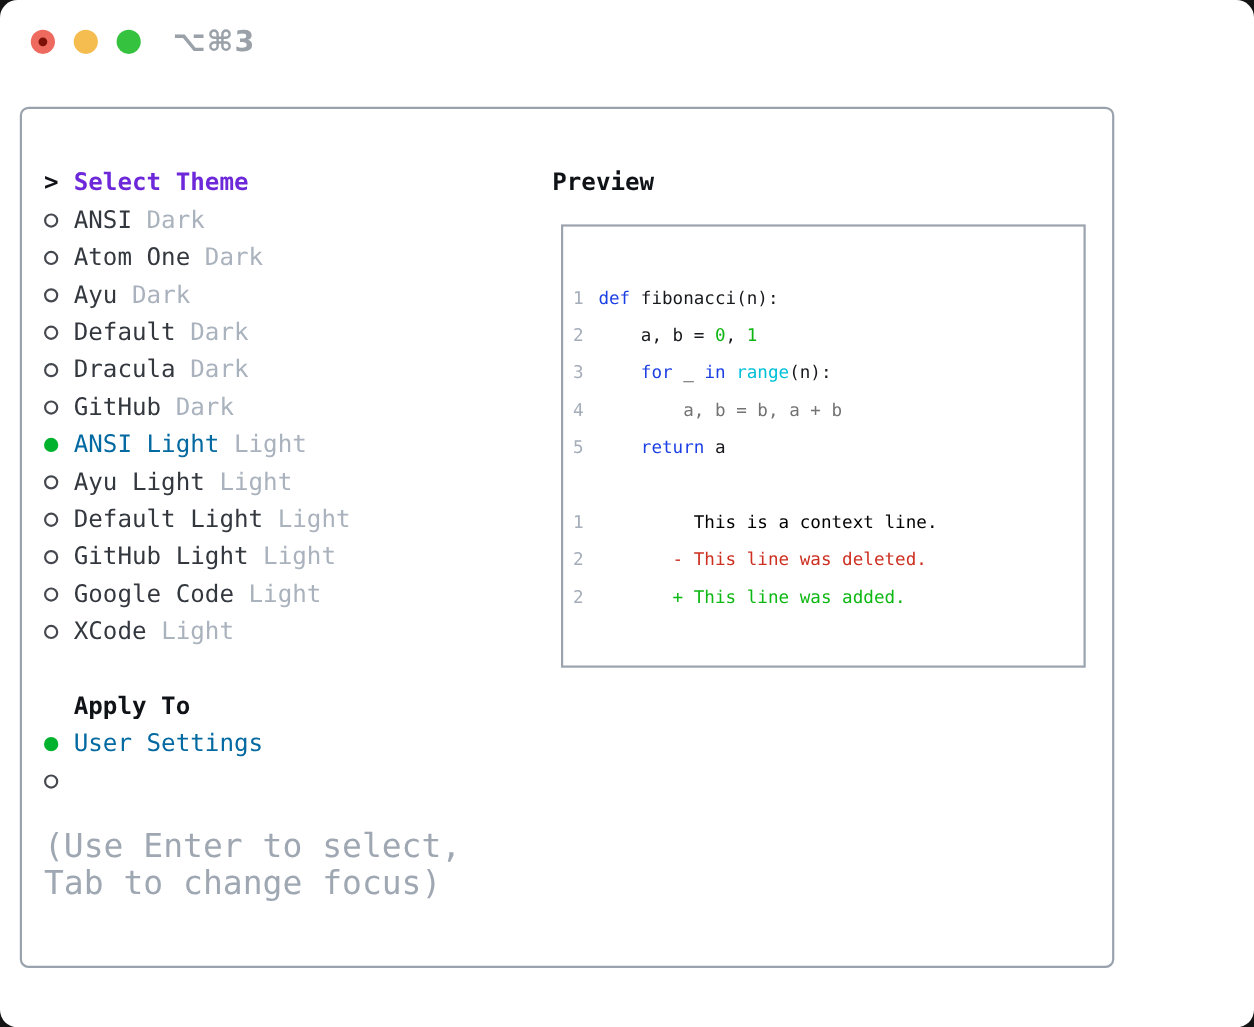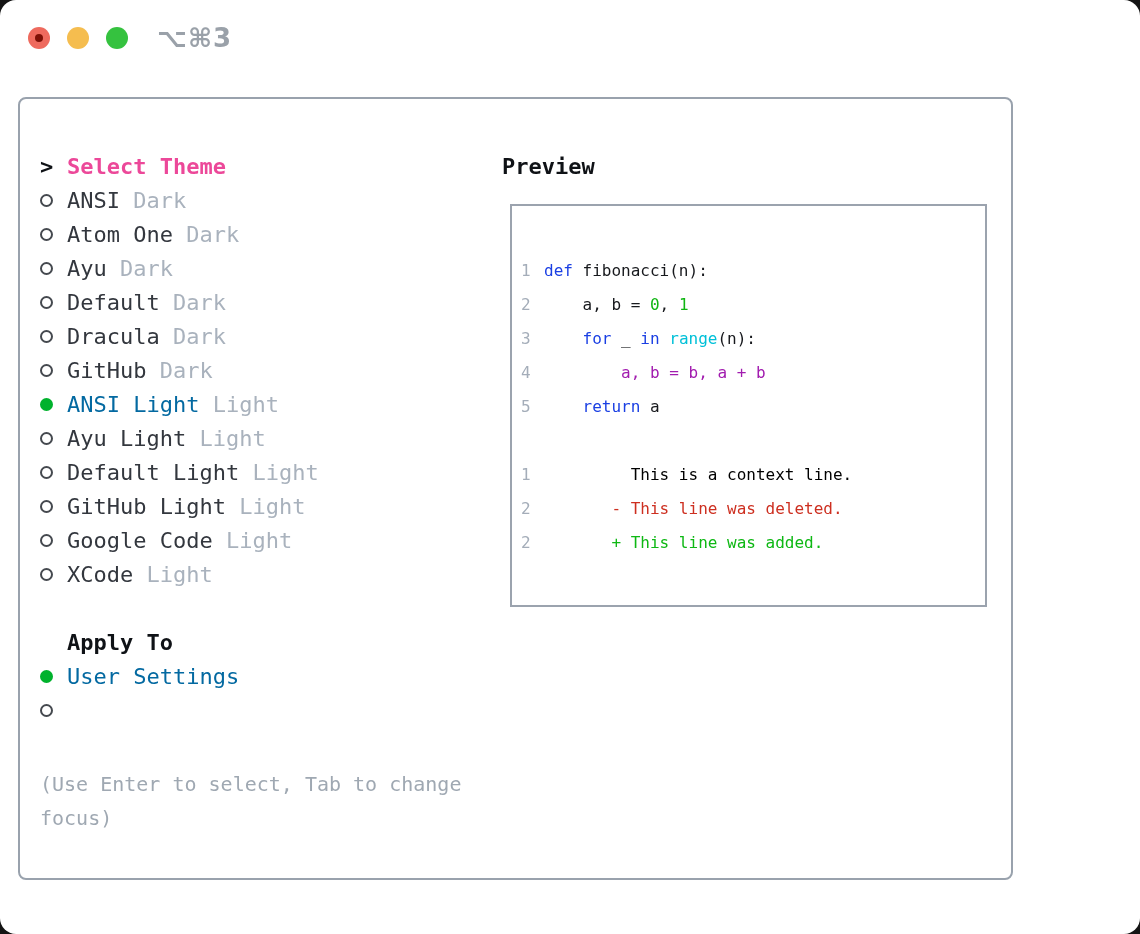--- a/index.html
+++ b/index.html
@@ -24,28 +24,28 @@
   .panel {
     position: absolute; left: 18px; top: 97px; width: 995px; height: 783px;
     border: 2px solid #99a2ad; border-radius: 8px; background: #ffffff;
   }
 
   
   .left-col { position: absolute; left: 20px; top: 50px; width: 440px; }
   .row { display: flex; align-items: center; height: 34px; font-size: 22px; color: #33373e; white-space: pre; }
   .marker-col { width: 27px; flex: 0 0 27px; display: flex; align-items: center; }
   .prompt { font-weight: bold; color: #0f1216; font-size: 22px; }
-  .list-title { font-weight: bold; color: #ec4899; }
+  .list-title { font-weight: bold; color: #6d28d9; }
   .radio { width: 13px; height: 13px; border-radius: 50%; border: 2px solid #45494f; }
   .theme-item.selected .radio, .apply-item.selected .radio { background: #00b22d; border-color: #00b22d; }
   .theme-item.selected .name, .apply-item.selected .label { color: #0369a1; }
   .badge { color: #a9b2bd; }
   .apply-block { margin-top: 34px; }
   .apply-title { padding-left: 27px; font-weight: bold; color: #0f1216; }
-  .hint { margin-top: 40px; width: 430px; font-size: 20px; line-height: 34px; color: #9fa8b2; white-space: normal; }
+  .hint { margin-top: 26px; width: 430px; font-size: 30px; line-height: 34px; color: #9fa8b2; white-space: normal; }
 
   
   .preview-title { position: absolute; left: 482px; top: 50px; height: 34px; display: flex; align-items: center; font-size: 22px; font-weight: bold; color: #0f1216; text-align: center; }
   .preview-box {
     position: absolute; left: 490px; top: 105px; width: 477px; height: 403px;
     border: 2px solid #9ba3ae; background: #ffffff; padding: 47px 0 0 9px;
   }
   .code-row { display: flex; height: 34px; align-items: center; font-size: 16px; }
   .gutter { flex: 0 0 14px; color: #a4adb9; white-space: pre; }
   .code-text { white-space: pre; margin-left: 9px; }
@@ -173,21 +173,21 @@
     <span class="code-text"><span style="color: rgb(23, 25, 29);">    a, b = </span><span style="color: rgb(15, 181, 18);">0</span><span style="color: rgb(23, 25, 29);">, </span><span style="color: rgb(15, 181, 18);">1</span></span>
   </div>
 
   <div class="code-row">
     <span class="gutter">3</span>
     <span class="code-text"><span style="color: rgb(23, 25, 29);">    </span><span style="color: rgb(26, 63, 227);">for</span><span style="color: rgb(23, 25, 29);"> _ </span><span style="color: rgb(26, 63, 227);">in</span><span style="color: rgb(23, 25, 29);"> </span><span style="color: rgb(0, 192, 216);">range</span><span style="color: rgb(23, 25, 29);">(n):</span></span>
   </div>
 
   <div class="code-row">
     <span class="gutter">4</span>
-    <span class="code-text"><span style="color: #a21caf;">        a, b = b, a + b</span></span>
+    <span class="code-text"><span style="color: #737373;">        a, b = b, a + b</span></span>
   </div>
 
   <div class="code-row">
     <span class="gutter">5</span>
     <span class="code-text"><span style="color: rgb(23, 25, 29);">    </span><span style="color: rgb(26, 63, 227);">return</span><span style="color: rgb(23, 25, 29);"> a</span></span>
   </div>
 
   <div class="code-row">
     <span class="gutter"></span>
     <span class="code-text"></span>

